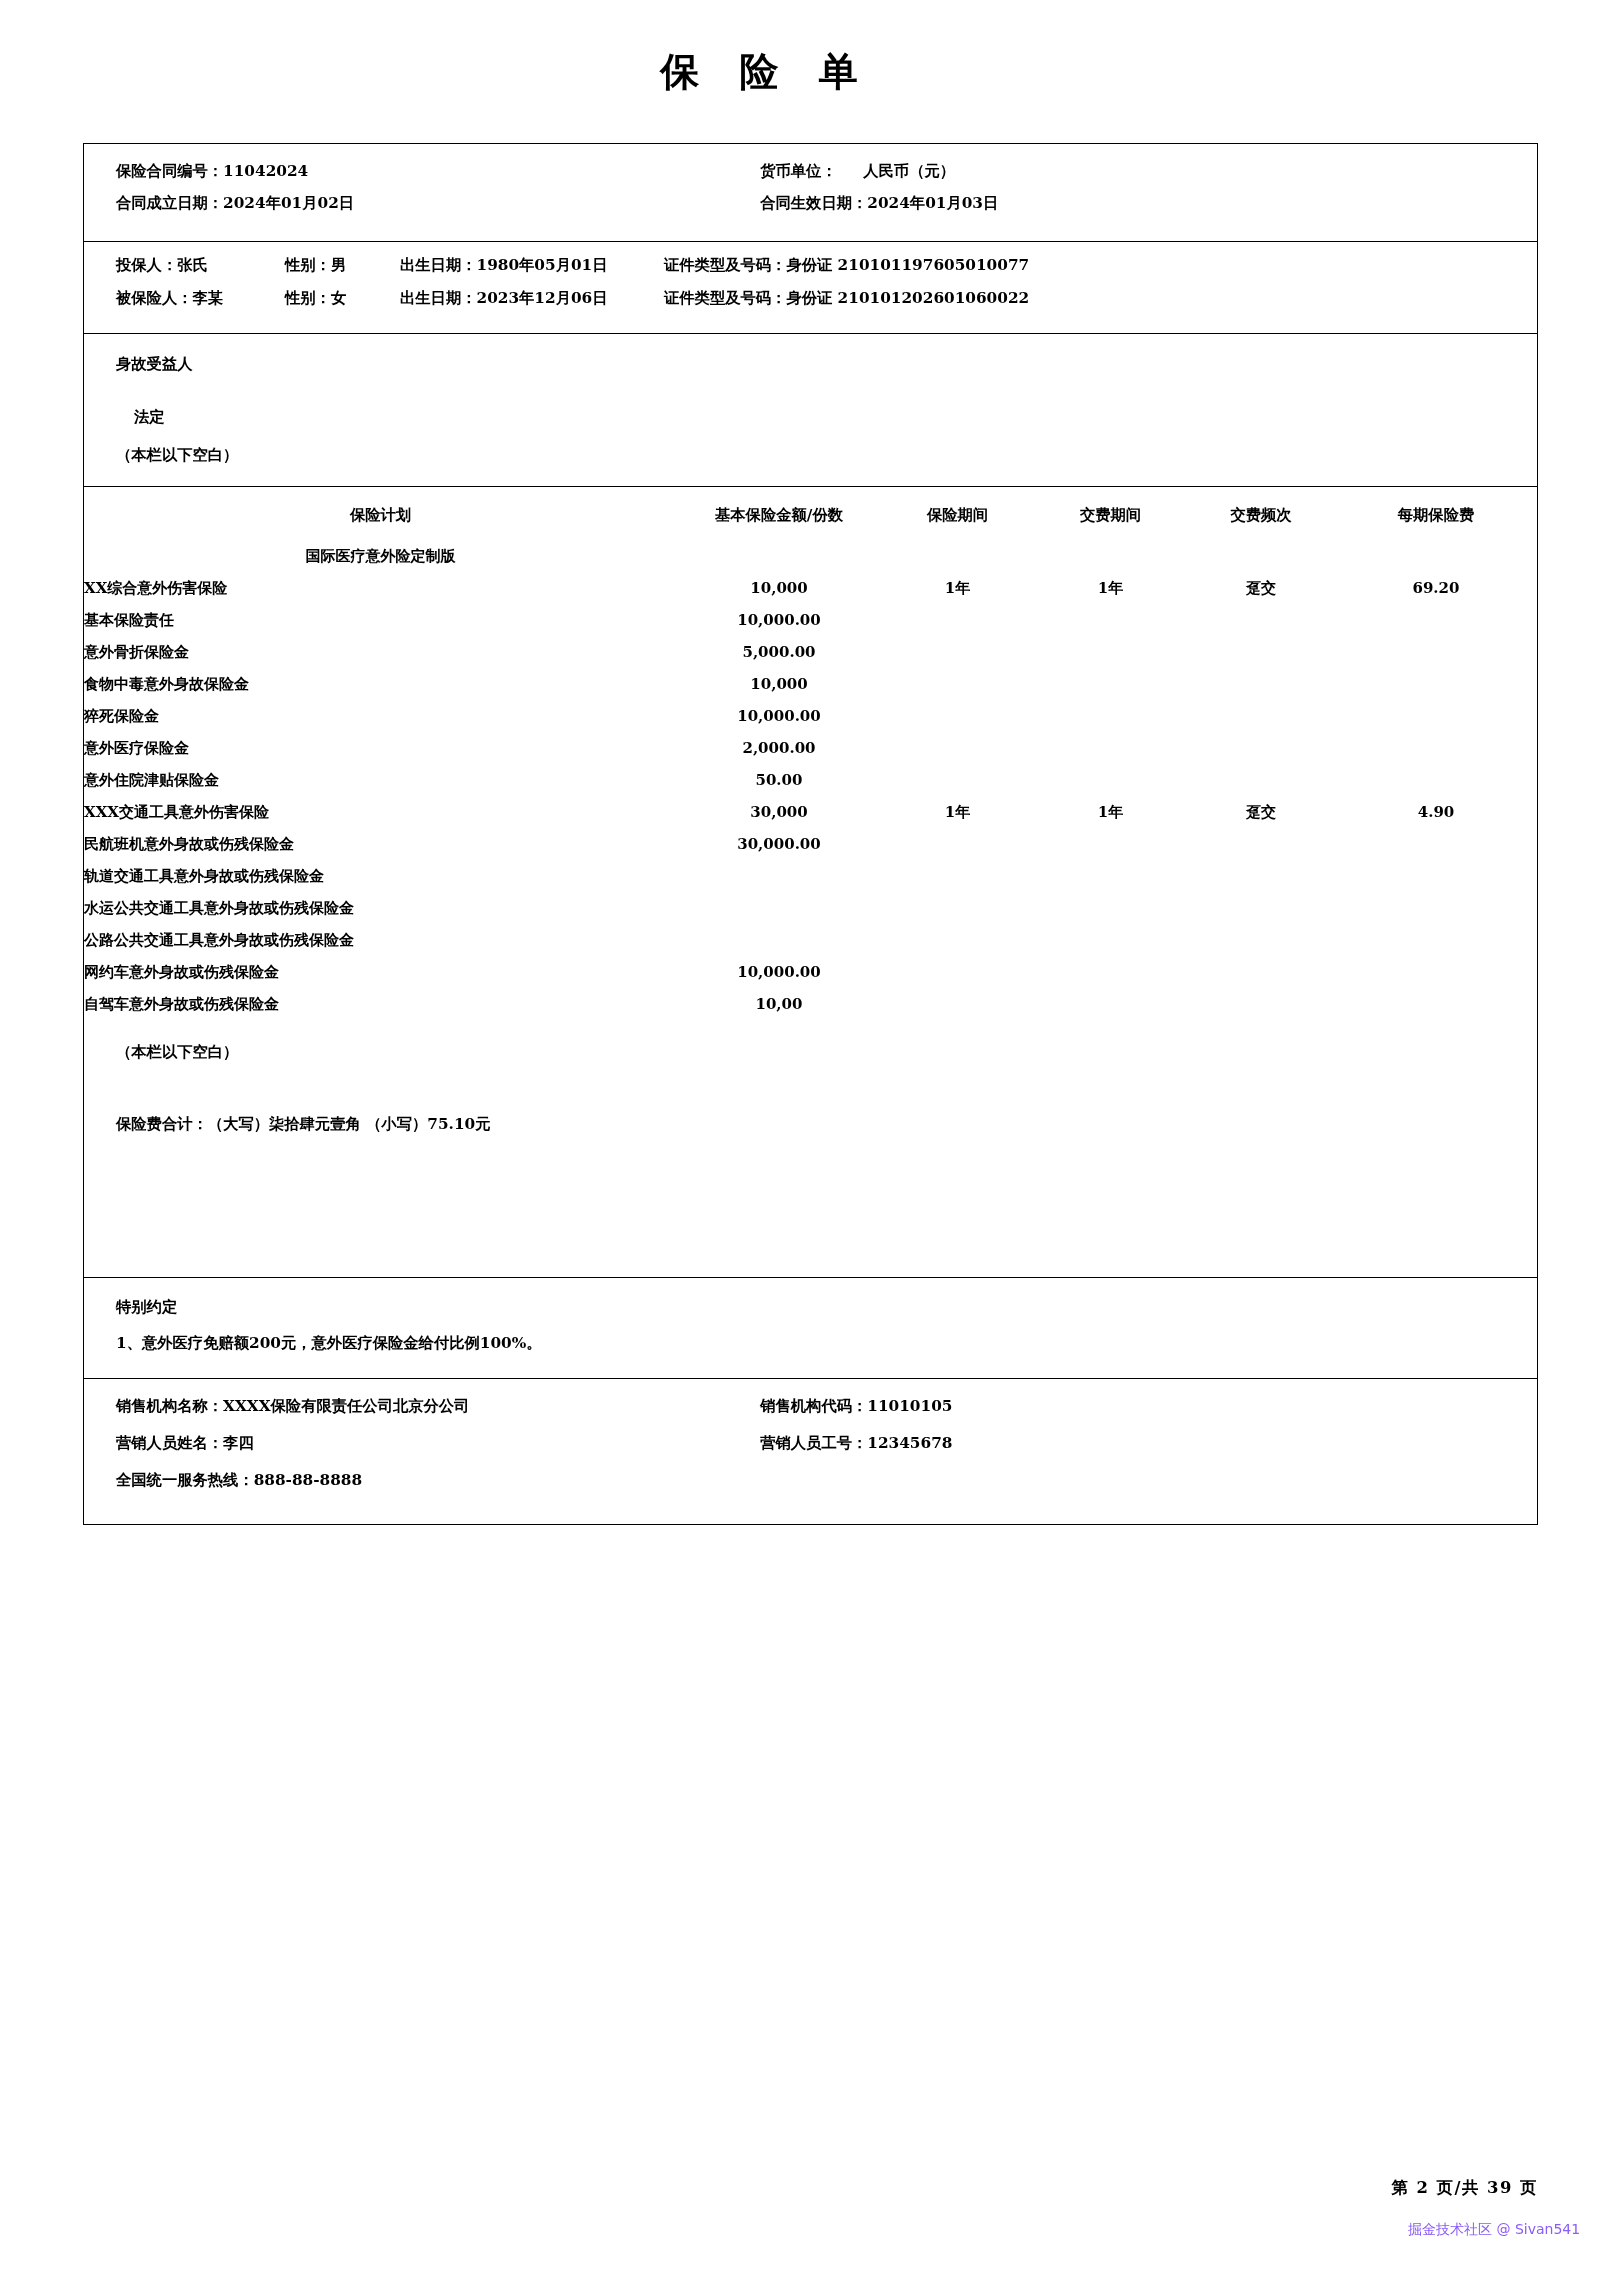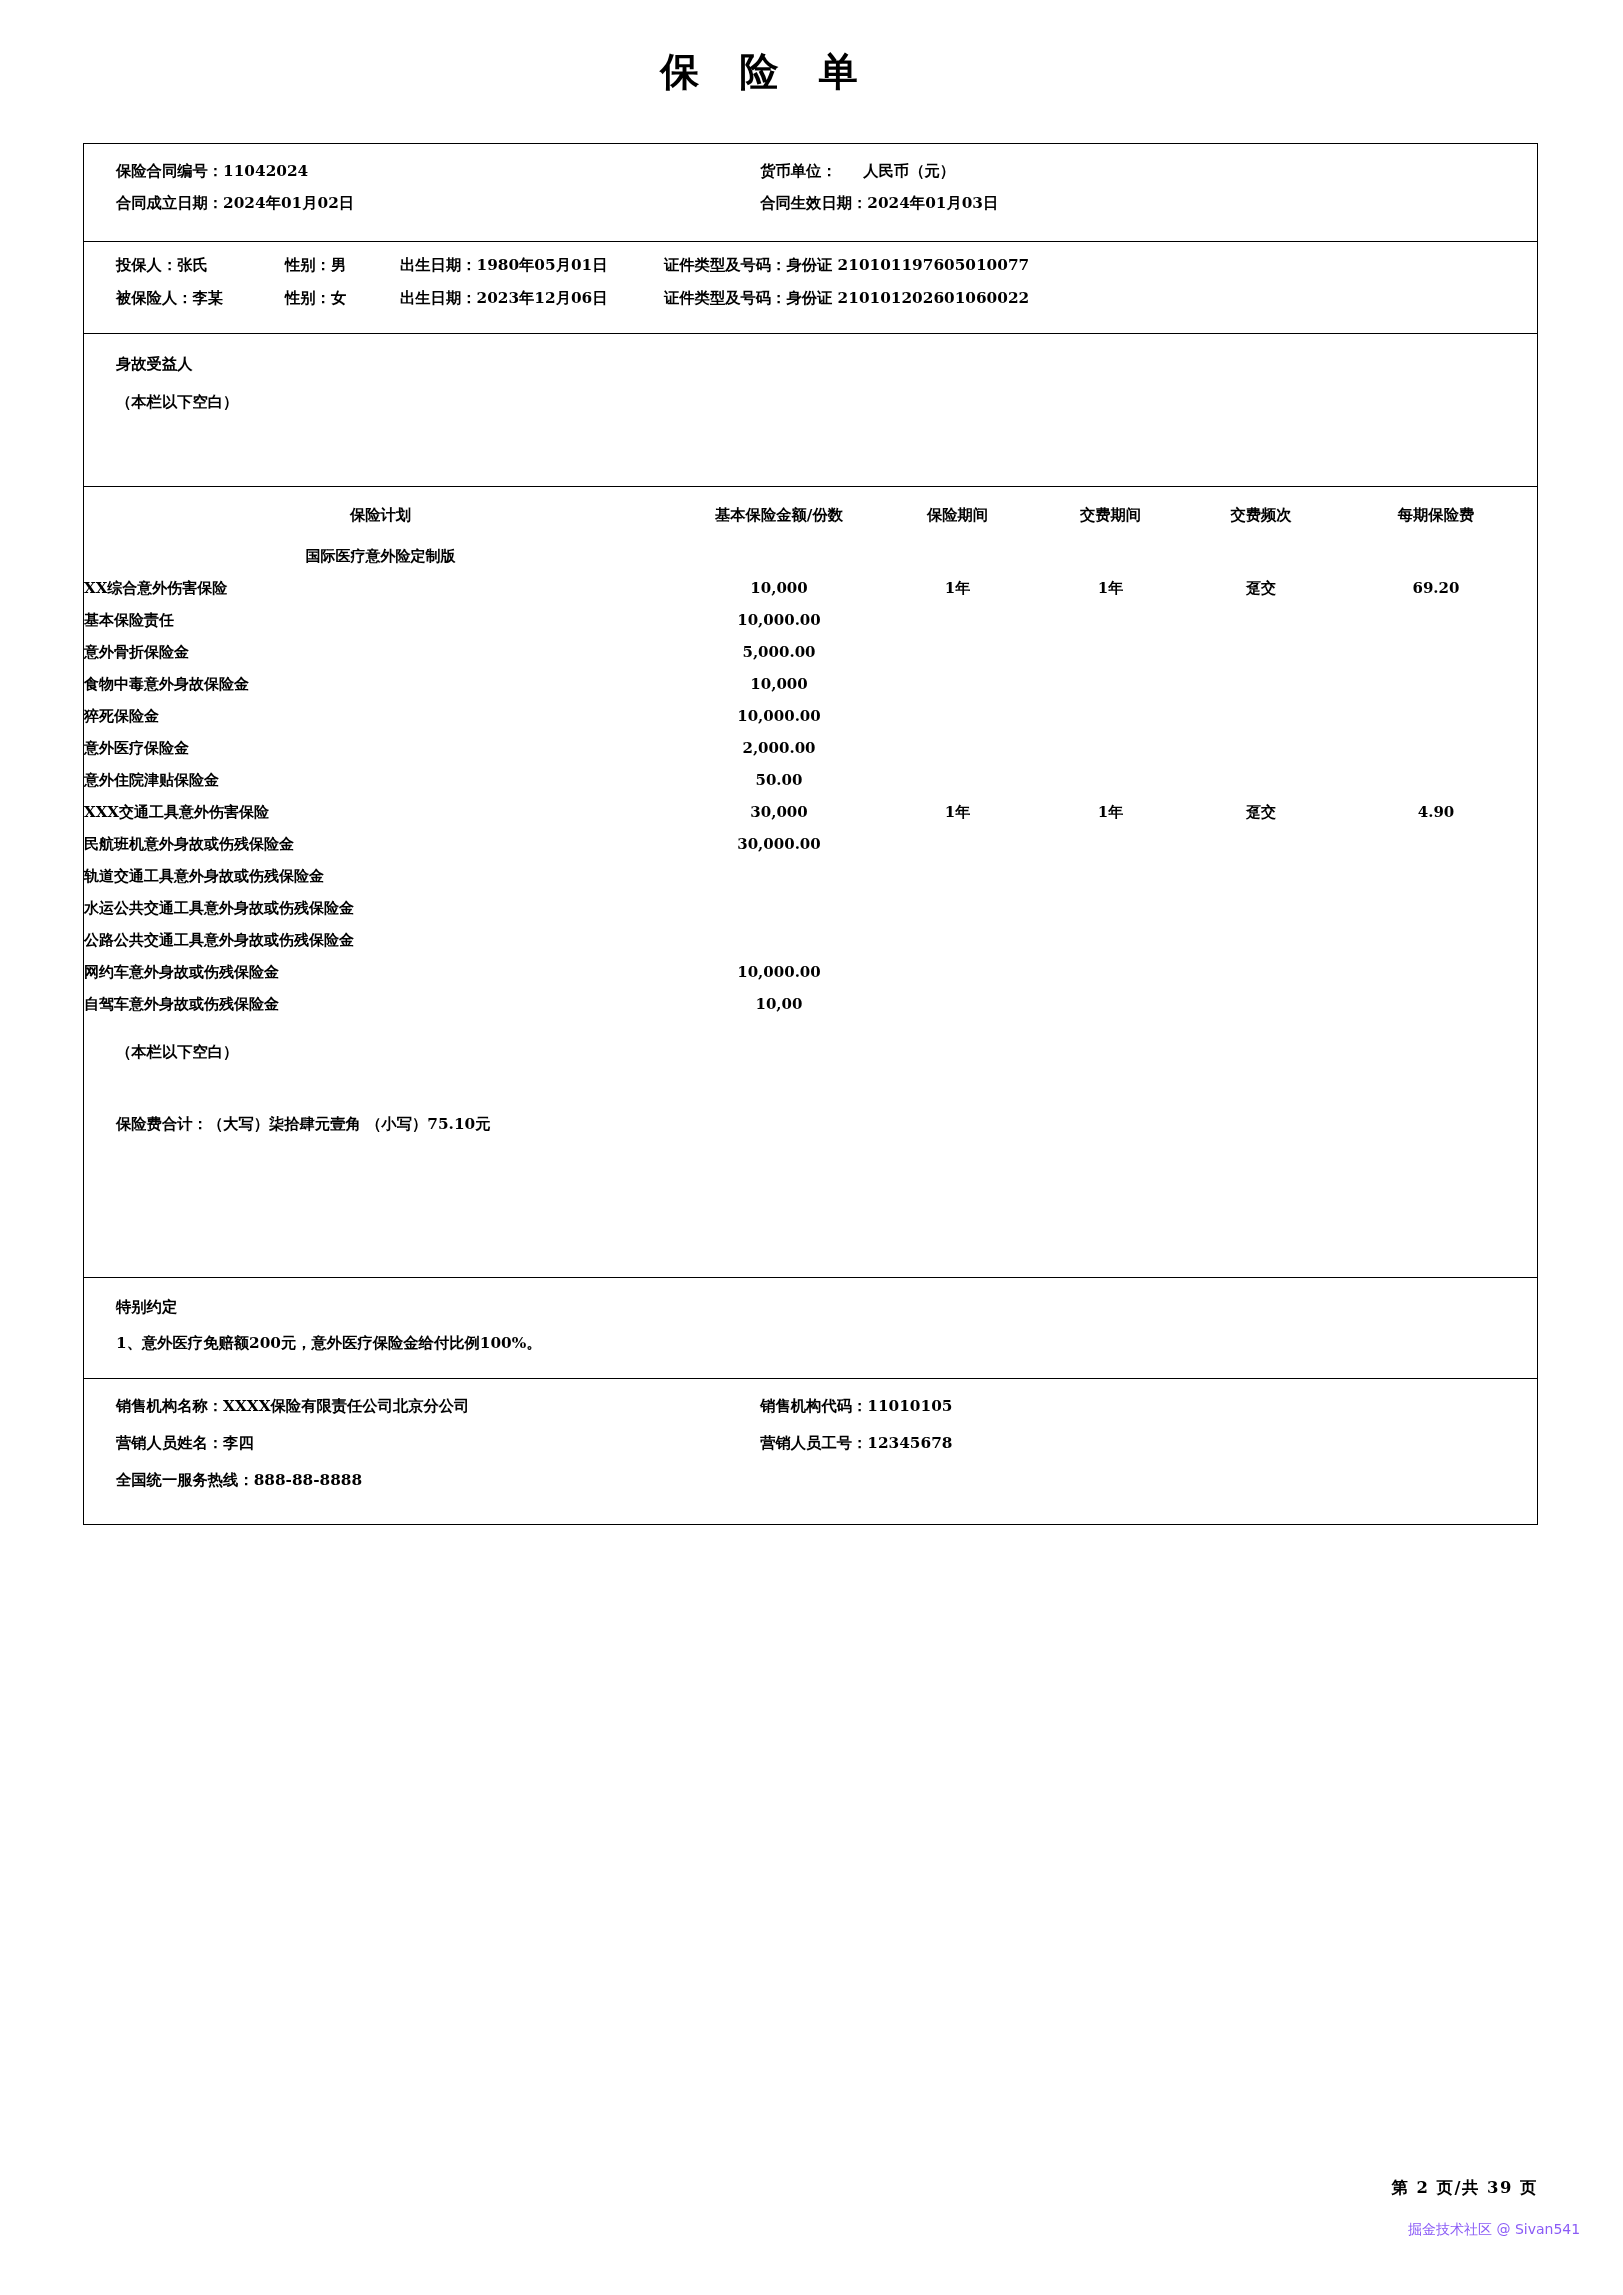--- a/index.html
+++ b/index.html
@@ -294,20 +294,21 @@
           <span>出生日期：</span><span>2023年12月06日</span>
         </div>
         <div class="p-idtype">
           <span>证件类型及号码：</span><span>身份证</span>&nbsp;<span>210101202601060022</span>
         </div>
       </div>
     </div>
 
     <div class="section sec-benef">
       <div class="benef-title">身故受益人</div>
+      <div class="benef-value">法定</div>
       <div class="benef-blank">（本栏以下空白）</div>
     </div>
 
     <div class="section sec-plan">
       <table class="plan-table">
         <colgroup>
           <col class="col-plan">
             <col class="col-amount">
             <col class="col-term">
           <col class="col-pay">

